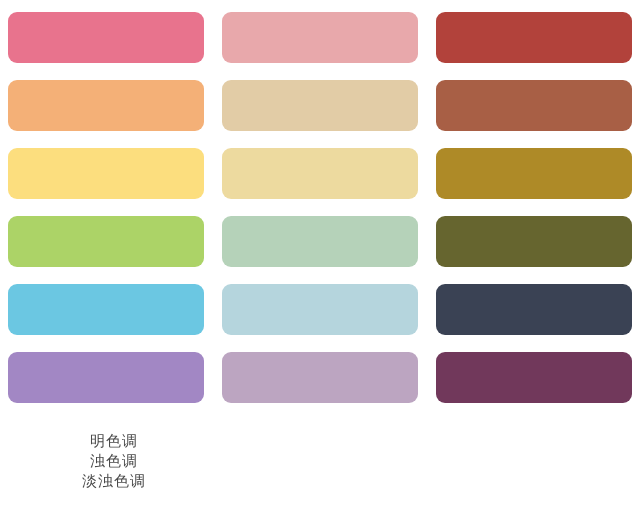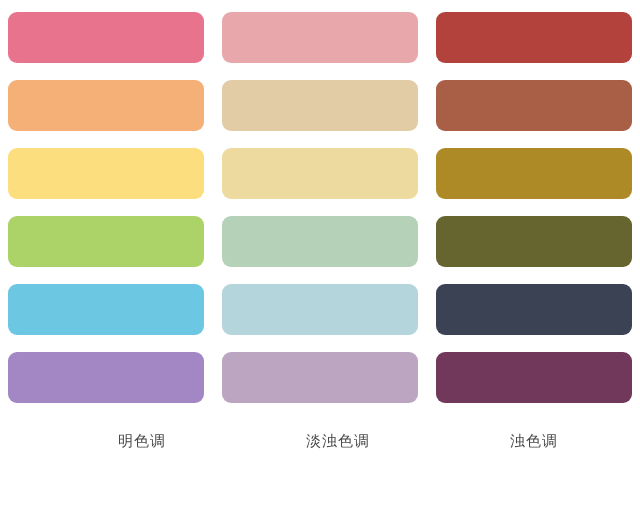--- a/index.html
+++ b/index.html
@@ -48,22 +48,22 @@
     box-sizing: border-box;
   }
 
   .swatch:last-child {
     margin-bottom: 0;
   }
 
   .label-row {
     flex: 0 0 auto;
     display: flex;
-    flex-direction: row;
-    justify-content: flex-end;
+    flex-direction: column;
+    justify-content: flex-start;
     padding: 28px 8px 0 8px;
     box-sizing: border-box;
     margin-left: 8px;
   }
 
   .tone-label {
     width: 196px;
     text-align: center;
     font-size: 15px;
     color: #4a4a4a;
@@ -107,19 +107,19 @@
       <div class="swatch" style="background-color: rgb(174, 138, 39);"></div>
       <div class="swatch" style="background-color: rgb(102, 101, 47);"></div>
       <div class="swatch" style="background-color: rgb(58, 66, 84);"></div>
       <div class="swatch" style="background-color: rgb(113, 56, 91);"></div>
     </div>
 
   </div>
 
   <div class="label-row">
     <div class="tone-label">明色调</div>
+    <div class="tone-label">浊色调</div>
     <div class="tone-label">淡浊色调</div>
-    <div class="tone-label">浊色调</div>
   </div>
 
   <div class="board-spacer"></div>
 
 </div>
 
 </body></html>

